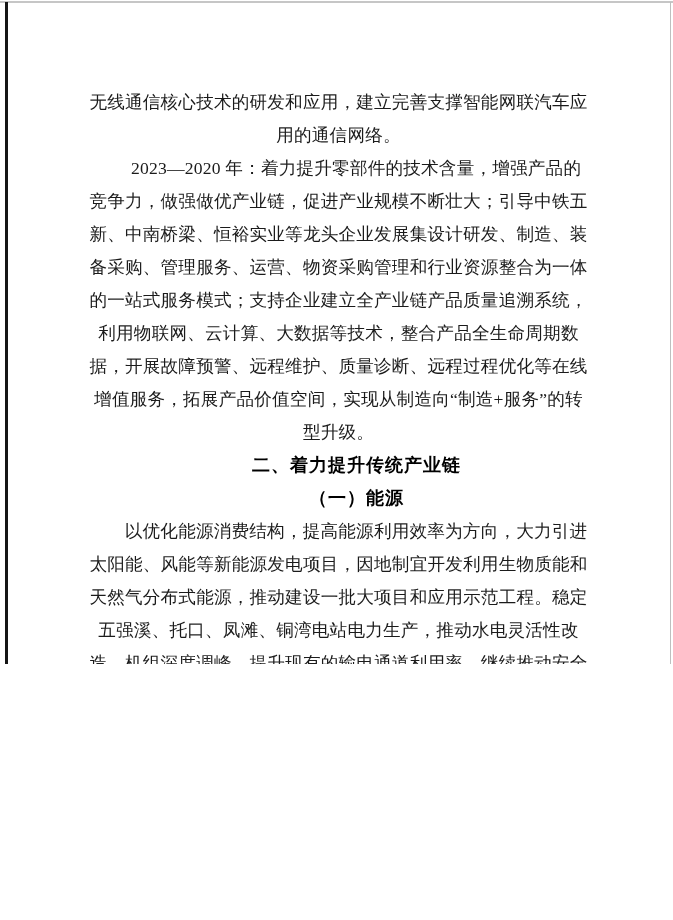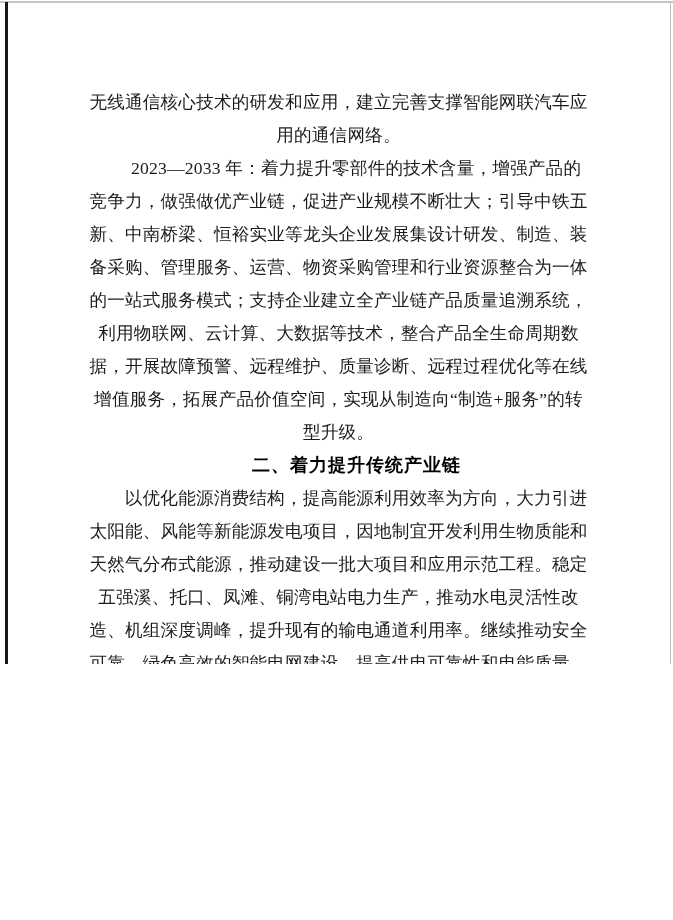--- a/index.html
+++ b/index.html
@@ -59,19 +59,20 @@
 <body>
 
 <div class="stage">
   <div class="edge edge-top"></div>
   <div class="edge edge-left"></div>
   <div class="edge edge-right"></div>
   <div class="edge edge-bottom"></div>
 
   <div class="content">
     <p class="body-para">无线通信核心技术的研发和应用，建立完善支撑智能网联汽车应用的通信网络。</p>
-    <p class="body-para indent">2023—2033 年：着力提升零部件的技术含量，增强产品的竞争力，做强做优产业链，促进产业规模不断壮大；引导中铁五新、中南桥梁、恒裕实业等龙头企业发展集设计研发、制造、装备采购、管理服务、运营、物资采购管理和行业资源整合为一体的一站式服务模式；支持企业建立全产业链产品质量追溯系统，利用物联网、云计算、大数据等技术，整合产品全生命周期数据，开展故障预警、远程维护、质量诊断、远程过程优化等在线增值服务，拓展产品价值空间，实现从制造向“制造+服务”的转型升级。</p>
+    <p class="body-para indent">2023—2020 年：着力提升零部件的技术含量，增强产品的竞争力，做强做优产业链，促进产业规模不断壮大；引导中铁五新、中南桥梁、恒裕实业等龙头企业发展集设计研发、制造、装备采购、管理服务、运营、物资采购管理和行业资源整合为一体的一站式服务模式；支持企业建立全产业链产品质量追溯系统，利用物联网、云计算、大数据等技术，整合产品全生命周期数据，开展故障预警、远程维护、质量诊断、远程过程优化等在线增值服务，拓展产品价值空间，实现从制造向“制造+服务”的转型升级。</p>
     <p class="heading">二、着力提升传统产业链</p>
+    <p class="heading">（一）能源</p>
     <p class="body-para indent">以优化能源消费结构，提高能源利用效率为方向，大力引进太阳能、风能等新能源发电项目，因地制宜开发利用生物质能和天然气分布式能源，推动建设一批大项目和应用示范工程。稳定五强溪、托口、凤滩、铜湾电站电力生产，推动水电灵活性改造、机组深度调峰，提升现有的输电通道利用率。继续推动安全可靠、绿色高效的智能电网建设，提高供电可靠性和电能质量。稳步发展石煤发电及综合利用，支持单机 50 万千瓦及以上采用流化床锅炉并利用煤矸石发电，以推动全产业由低端向高端转变为发展方向，加快发展利废、环保、低碳型煤电固废物综合利用循环经</p>
   </div>
 
   <div class="page-number">29</div>
 </div>
 
 </body></html>

